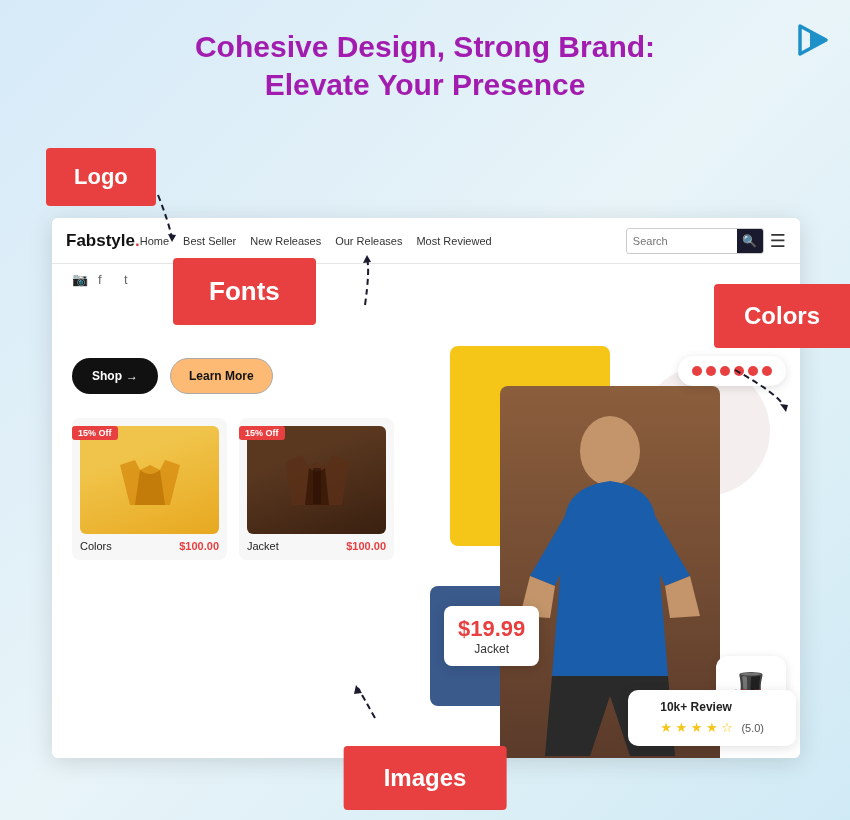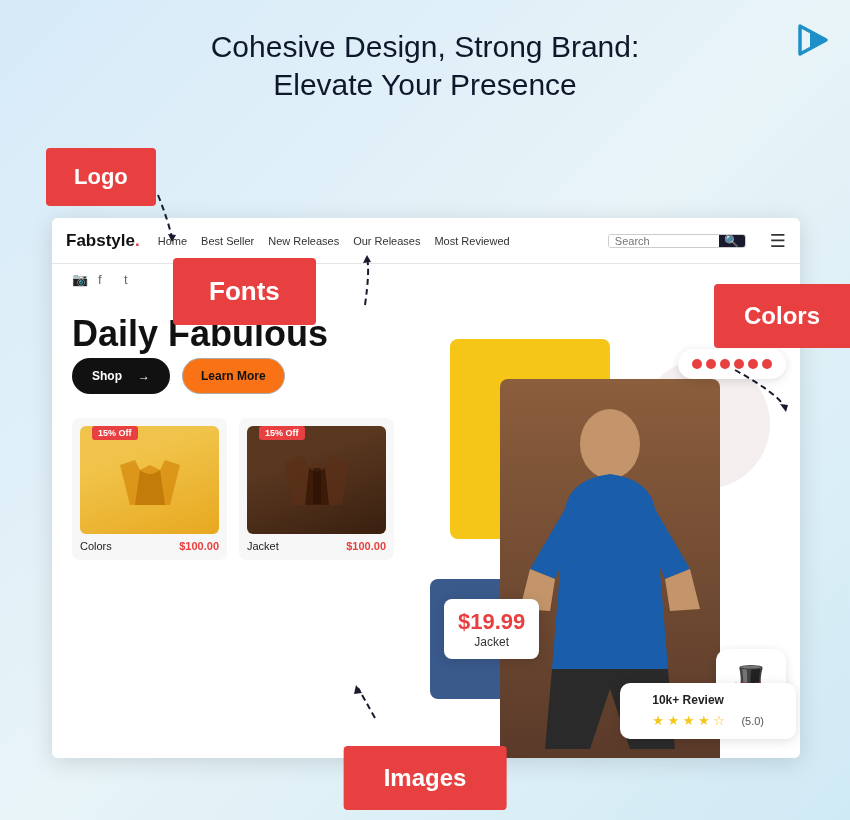--- a/index.html
+++ b/index.html
@@ -12,22 +12,22 @@
       position: relative;
     }
 
     
     .page-header {
       text-align: center;
       padding: 28px 20px 18px;
     }
     .page-title {
       font-size: 30px;
-      font-weight: 400;
-      color: #0f172a;
+      font-weight: 700;
+      color: #a21caf;
       line-height: 1.25;
     }
 
     
     .brand-icon {
       position: absolute;
       top: 18px;
       right: 18px;
       width: 44px;
       height: 44px;
@@ -113,21 +113,20 @@
     }
 
     
     .nav-bar {
       display: flex;
       align-items: center;
       padding: 0 14px;
       height: 46px;
       border-bottom: 1px solid #e5e5e5;
       background: #fff;
-      gap: 18px;
     }
     .nav-brand {
       font-size: 17px;
       font-weight: 800;
       color: #111;
       white-space: nowrap;
     }
     .nav-brand span { color: #e84040; }
     .nav-links {
       display: flex;
@@ -140,21 +139,21 @@
       color: #333;
       text-decoration: none;
       white-space: nowrap;
     }
     .nav-search {
       display: flex;
       align-items: center;
       border: 1px solid #ccc;
       border-radius: 3px;
       overflow: hidden;
-      height: 14px;
+      height: 26px;
     }
     .nav-search input {
       border: none;
       outline: none;
       font-size: 11px;
       padding: 0 6px;
       width: 110px;
     }
     .nav-search-btn {
       background: #1a1a2e;
@@ -231,25 +230,25 @@
     .btn-shop {
       background: #111;
       color: #fff;
       border: none;
       border-radius: 24px;
       padding: 10px 20px;
       font-size: 12px;
       font-weight: 700;
       display: flex;
       align-items: center;
-      gap: 16px;
+      gap: 4px;
       cursor: pointer;
     }
     .btn-learn {
-      background: #f97316;
+      background: #fdba74;
       color: #111;
       border: 1.5px solid #aaa;
       border-radius: 24px;
       padding: 10px 18px;
       font-size: 12px;
       font-weight: 600;
       cursor: pointer;
     }
 
     
@@ -261,21 +260,21 @@
     .product-card {
       width: 155px;
       border-radius: 8px;
       background: #f7f7f7;
       padding: 8px;
       position: relative;
     }
     .product-badge {
       position: absolute;
       top: 8px;
-      left: 20px;
+      left: 0;
       background: #e84040;
       color: #fff;
       font-size: 9px;
       font-weight: 700;
       padding: 2px 6px;
       border-radius: 3px;
     }
     .product-img-placeholder {
       width: 100%;
       height: 108px;
@@ -299,21 +298,21 @@
       align-items: center;
       font-size: 11px;
     }
     .product-name { color: #222; font-weight: 500; }
     .product-price { color: #e84040; font-weight: 700; }
 
     
     .hero-right {
       position: absolute;
       right: 0;
-      top: 1px;
+      top: 8px;
       width: 380px;
       height: 100%;
       overflow: hidden;
     }
     .hero-bg-shapes {
       position: absolute;
       top: 0; left: 0; right: 0; bottom: 0;
     }
     .shape-yellow {
       position: absolute;
@@ -423,21 +422,21 @@
       z-index: 10;
       min-width: 155px;
     }
     .review-title {
       font-size: 12px;
       font-weight: 700;
       color: #222;
       margin-bottom: 4px;
     }
     .review-stars { color: #f5c518; font-size: 13px; }
-    .review-count { color: #555; font-size: 11px; margin-left: 12px; }
+    .review-count { color: #555; font-size: 11px; margin-left: 4px; }
 
     
     .dashed-arrow {
       fill: none;
       stroke: #1a1a2e;
       stroke-width: 2;
       stroke-dasharray: 6 4;
     }
     .arrow-head {
       fill: #1a1a2e;
@@ -516,21 +515,21 @@
   <div class="social-row">
     <span class="social-icon">📷</span>
     <span class="social-icon">f</span>
     <span class="social-icon">t</span>
   </div>
 
   <div class="hero-section">
 
     <div class="hero-left">
       <h2 class="hero-title">
-        <span>Daily Fabulous</span><br>
+        <br>
       </h2>
       <div class="hero-buttons">
         <button class="btn-shop">
           <span>Shop</span>
           <span>→</span>
         </button>
         <button class="btn-learn">
           <span>Learn More</span>
         </button>
       </div>

